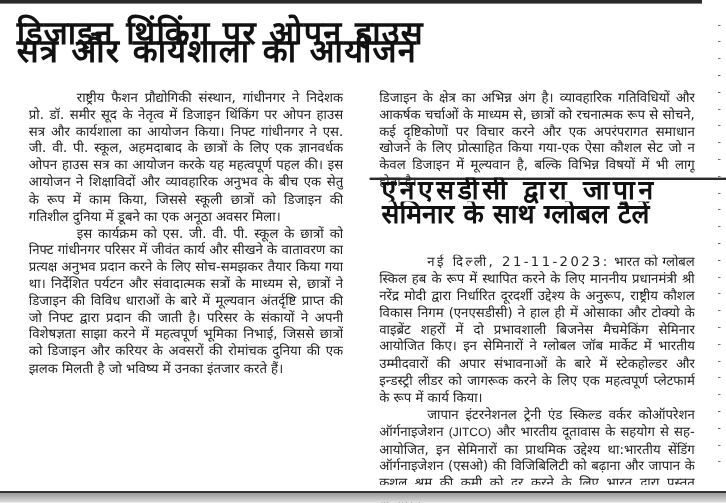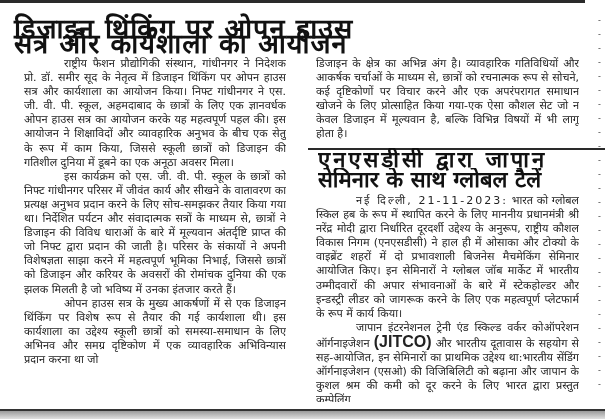--- a/index.html
+++ b/index.html
@@ -38,20 +38,21 @@
     .headline.h1 { top: 14px; }
     .headline.h2 { top: 29px; }
 
     .col {
       position: absolute;
       font-size: 11px;
       line-height: 14.1px;
       color: #222;
       text-align: justify;
       overflow: hidden;
+      margin-top: 18px;
     }
     .col p {
       margin: 0;
       text-indent: 40px;
     }
     .col p.noindent { text-indent: 0; }
     .col-left {
       left: 24px;
       top: 57px;
       width: 262px;
@@ -108,36 +109,35 @@
     .bottom-rule {
       position: absolute;
       left: 0;
       top: 404px;
       width: 605px;
       height: 15px;
       background: linear-gradient(#ffffff 0, #ffffff 5px, #333 5px, #333 7px, #9a9a9a 7px, #e0e0e0 15px);
     }
     .jitco {
       font-family: "Liberation Sans", sans-serif;
-      font-weight: bold;
-      font-size: 16px;
+      font-weight: normal;
+      font-size: 10px;
     }
   </style>
 </head>
 <body>
 
 <div class="top-rule"></div>
 
 <div class="headline h1">डिजाइन थिंकिंग पर ओपन हाउस</div>
 <div class="headline h2">सत्र और कार्यशाला का आयोजन</div>
 
 <div class="col col-left">
   <p>राष्ट्रीय फैशन प्रौद्योगिकी संस्थान, गांधीनगर ने निदेशक प्रो. डॉ. समीर सूद के नेतृत्व में डिजाइन थिंकिंग पर ओपन हाउस सत्र और कार्यशाला का आयोजन किया। निफ्ट गांधीनगर ने एस. जी. वी. पी. स्कूल, अहमदाबाद के छात्रों के लिए एक ज्ञानवर्धक ओपन हाउस सत्र का आयोजन करके यह महत्वपूर्ण पहल की। इस आयोजन ने शिक्षाविदों और व्यावहारिक अनुभव के बीच एक सेतु के रूप में काम किया, जिससे स्कूली छात्रों को डिजाइन की गतिशील दुनिया में डूबने का एक अनूठा अवसर मिला।</p>
   <p>इस कार्यक्रम को एस. जी. वी. पी. स्कूल के छात्रों को निफ्ट गांधीनगर परिसर में जीवंत कार्य और सीखने के वातावरण का प्रत्यक्ष अनुभव प्रदान करने के लिए सोच-समझकर तैयार किया गया था। निर्देशित पर्यटन और संवादात्मक सत्रों के माध्यम से, छात्रों ने डिजाइन की विविध धाराओं के बारे में मूल्यवान अंतर्दृष्टि प्राप्त की जो निफ्ट द्वारा प्रदान की जाती है। परिसर के संकायों ने अपनी विशेषज्ञता साझा करने में महत्वपूर्ण भूमिका निभाई, जिससे छात्रों को डिजाइन और करियर के अवसरों की रोमांचक दुनिया की एक झलक मिलती है जो भविष्य में उनका इंतजार करते हैं।</p>
-  <p>ओपन हाउस सत्र के मुख्य आकर्षणों में से एक डिजाइन थिंकिंग पर विशेष रूप से तैयार की गई कार्यशाला थी। इस कार्यशाला का उद्देश्य स्कूली छात्रों को समस्या-समाधान के लिए अभिनव और समग्र दृष्टिकोण में एक व्यावहारिक अभिविन्यास प्रदान करना था जो</p>
 </div>
 
 <div class="col col-right-top">
   <p class="noindent">डिजाइन के क्षेत्र का अभिन्न अंग है। व्यावहारिक गतिविधियों और आकर्षक चर्चाओं के माध्यम से, छात्रों को रचनात्मक रूप से सोचने, कई दृष्टिकोणों पर विचार करने और एक अपरंपरागत समाधान खोजने के लिए प्रोत्साहित किया गया-एक ऐसा कौशल सेट जो न केवल डिजाइन में मूल्यवान है, बल्कि विभिन्न विषयों में भी लागू होता है।</p>
 </div>
 
 <div class="divider"></div>
 
 <div class="headline2 a">एनएसडीसी द्वारा जापान</div>
 <div class="headline2 b">सेमिनार के साथ ग्लोबल टैलें</div>

